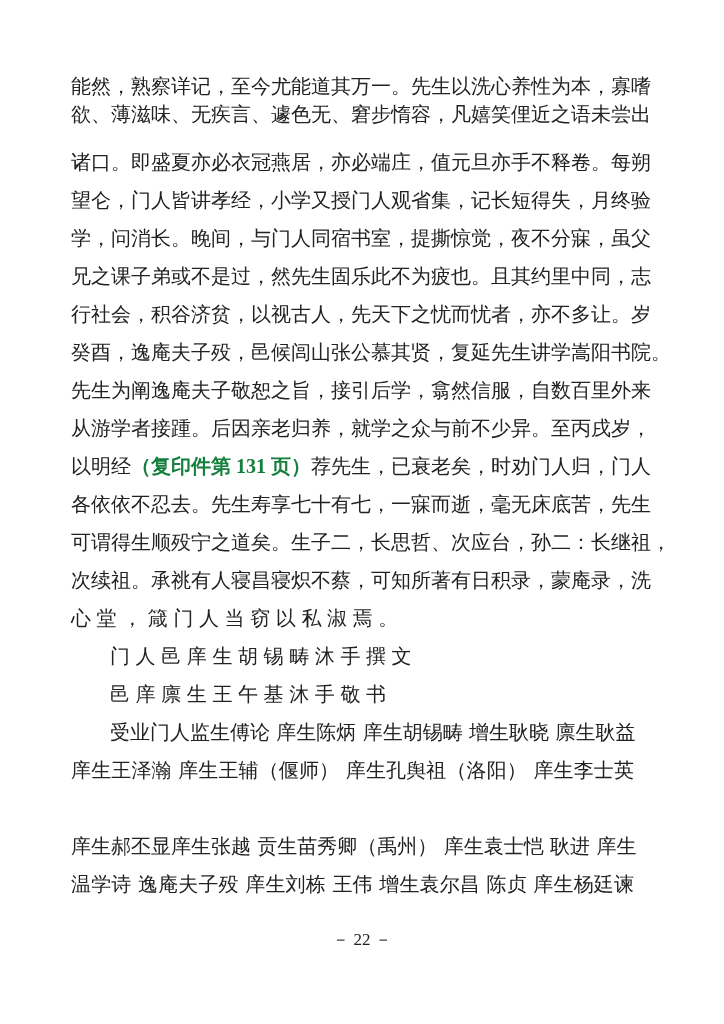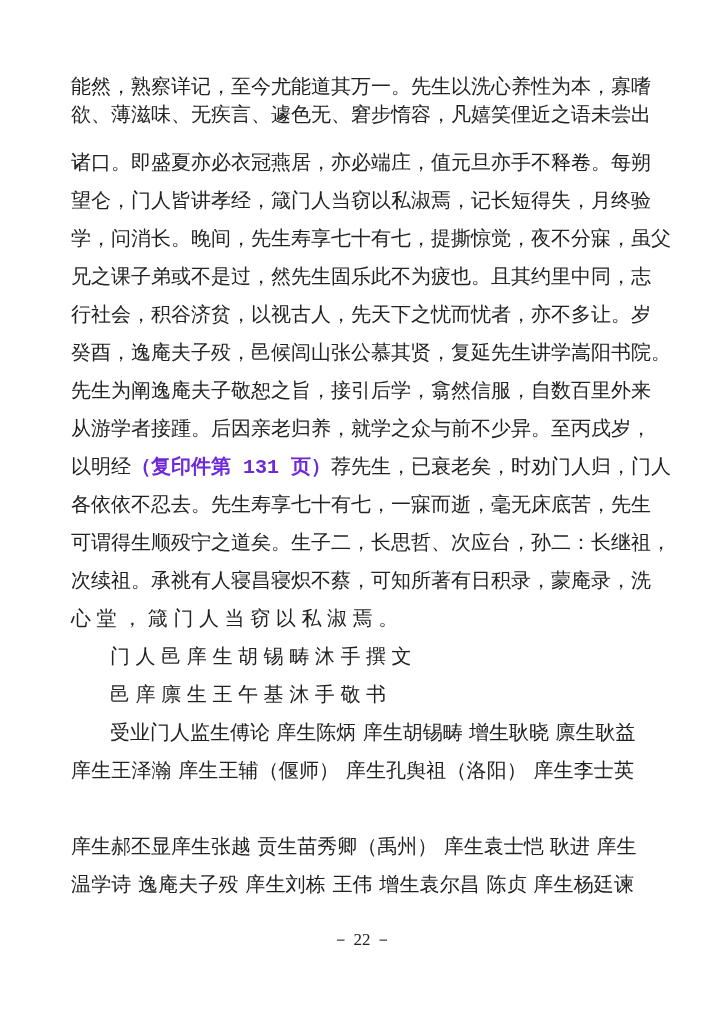--- a/index.html
+++ b/index.html
@@ -43,45 +43,45 @@
       left: 110px;
       width: auto;
       text-align-last: left;
       letter-spacing: 5.6px;
     }
     .line.indent-just {
       left: 110px;
       width: 524px;
     }
     .bold {
-      font-family: Liberation Mono, monospace;
+      font-family: Liberation Serif, serif;
       font-weight: bold;
-      color: #6d28d9;
+      color: #15803d;
     }
     .page-number {
       position: absolute;
       top: 928px;
       left: 0;
       width: 724px;
       text-align: center;
       font-family: "Liberation Serif", "DejaVu Serif", serif;
       font-size: 17px;
       color: #222222;
     }
   </style>
 </head>
 <body>
 
 <div class="page">
 
   <div class="line" style="top:67px">能然，熟察详记，至今尤能道其万一。先生以洗心养性为本，寡嗜</div>
   <div class="line" style="top:95px">欲、薄滋味、无疾言、遽色无、窘步惰容，凡嬉笑俚近之语未尝出</div>
   <div class="line" style="top:143px">诸口。即盛夏亦必衣冠燕居，亦必端庄，值元旦亦手不释卷。每朔</div>
-  <div class="line" style="top:181px">望仑，门人皆讲孝经，箴门人当窃以私淑焉，记长短得失，月终验</div>
-  <div class="line" style="top:219px">学，问消长。晚间，先生寿享七十有七，提撕惊觉，夜不分寐，虽父</div>
+  <div class="line" style="top:181px">望仑，门人皆讲孝经，小学又授门人观省集，记长短得失，月终验</div>
+  <div class="line" style="top:219px">学，问消长。晚间，与门人同宿书室，提撕惊觉，夜不分寐，虽父</div>
   <div class="line" style="top:257px">兄之课子弟或不是过，然先生固乐此不为疲也。且其约里中同，志</div>
   <div class="line" style="top:295px">行社会，积谷济贫，以视古人，先天下之忧而忧者，亦不多让。岁</div>
   <div class="line" style="top:333px">癸酉，逸庵夫子殁，邑候闾山张公慕其贤，复延先生讲学嵩阳书院。</div>
   <div class="line" style="top:371px">先生为阐逸庵夫子敬恕之旨，接引后学，翕然信服，自数百里外来</div>
   <div class="line" style="top:409px">从游学者接踵。后因亲老归养，就学之众与前不少异。至丙戌岁，</div>
   <div class="line" style="top:447px"><span>以明经</span><span class="bold">（复印件第 131 页）</span><span>荐先生，已衰老矣，时劝门人归，门人</span></div>
   <div class="line" style="top:485px">各依依不忍去。先生寿享七十有七，一寐而逝，毫无床底苦，先生</div>
   <div class="line" style="top:523px">可谓得生顺殁宁之道矣。生子二，长思哲、次应台，孙二：长继祖，</div>
   <div class="line" style="top:561px">次续祖。承祧有人寝昌寝炽不蔡，可知所著有日积录，蒙庵录，洗</div>
   <div class="line last" style="top:599px">心堂，箴门人当窃以私淑焉。</div>

